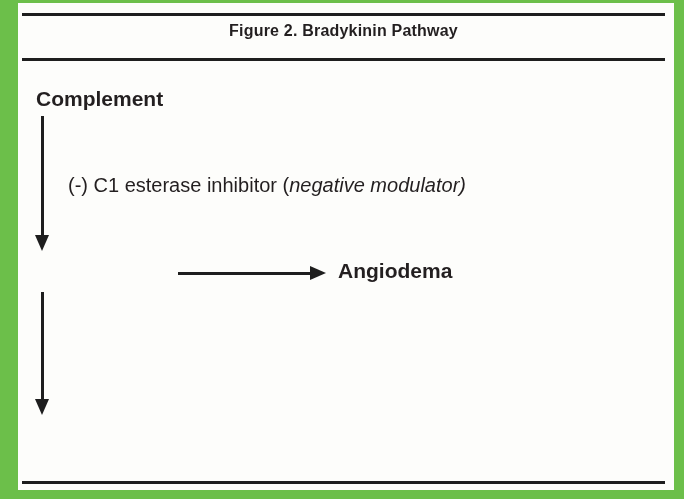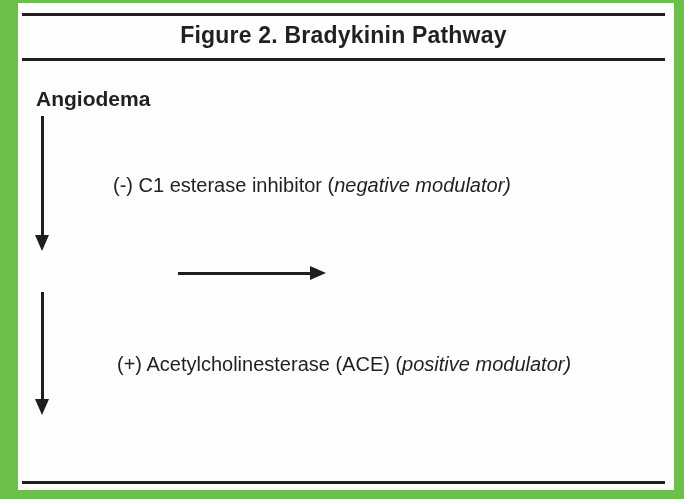--- a/index.html
+++ b/index.html
@@ -32,42 +32,41 @@
   }
   .rule-top    { top: 10px; }
   .rule-title  { top: 55px; }
   .rule-bottom { top: 478px; }
   .fig-title {
     position: absolute;
     left: 4px;
     top: 19px;
     width: 643px;
     text-align: center;
-    font-size: 23px;
+    font-size: 16px;
     font-weight: bold;
     color: #231f20;
     letter-spacing: 0.2px;
   }
   .node {
     position: absolute;
     font-size: 21px;
     font-weight: bold;
     color: #231f20;
     white-space: nowrap;
   }
   .node-complement { left: 18px; top: 84px; }
   .node-bradykinin { left: 18px; top: 256px; }
   .node-angiodema  { left: 320px; top: 256px; }
   .node-breakdown  { left: 18px; top: 429px; }
   .edge-label {
     position: absolute;
     font-size: 20px;
     color: #231f20;
     white-space: nowrap;
-    margin-left: 45px;
   }
   .edge-label .it { font-style: italic; }
   .edge-label-1 { left: 50px; top: 171px; }
   .edge-label-2 { left: 54px; top: 350px; }
   .vline {
     position: absolute;
     width: 3px;
     background: #1e1e1e;
   }
   .vline-1 { left: 23px; top: 113px; height: 119px; }
@@ -99,34 +98,34 @@
 </head>
 <body>
 
 <div class="page">
   <div class="content">
 
     <div class="rule rule-top"></div>
     <div class="fig-title">Figure 2. Bradykinin Pathway</div>
     <div class="rule rule-title"></div>
 
-    <div class="node node-complement">Angiodema</div>
+    <div class="node node-complement">Complement</div>
 
     <div class="vline vline-1"></div>
     <div class="head-down head-down-1"></div>
 
     <div class="edge-label edge-label-1"><span>(-) C1 esterase inhibitor (</span><span class="it">negative modulator)</span></div>
 
 
     <div class="hline"></div>
     <div class="head-right"></div>
 
+    <div class="node node-angiodema">Angiodema</div>
 
     <div class="vline vline-2"></div>
     <div class="head-down head-down-2"></div>
 
-    <div class="edge-label edge-label-2"><span>(+) Acetylcholinesterase (ACE) (</span><span class="it">positive modulator)</span></div>
 
 
     <div class="rule rule-bottom"></div>
 
   </div>
 </div>
 
 </body></html>

